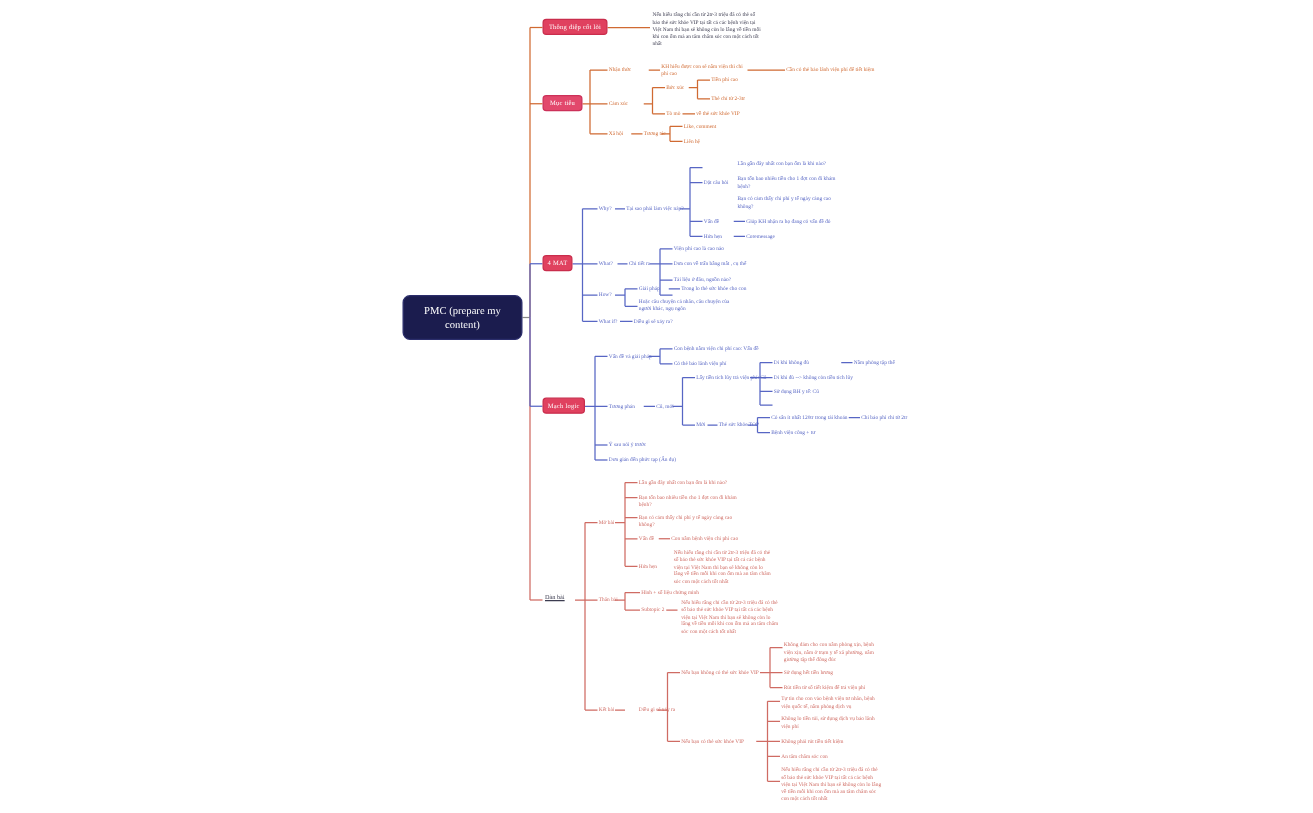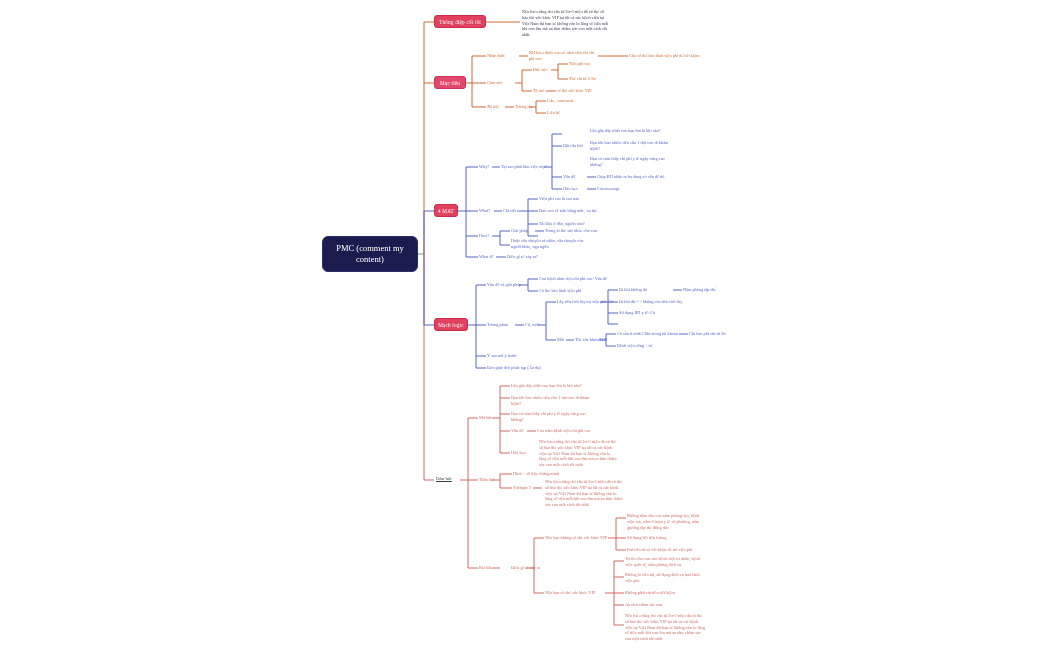--- a/index.html
+++ b/index.html
@@ -91,21 +91,21 @@
       <path d="M468 418 L478 418 M492 418 L500 418 M500 386 L500 453 M500 386 L510 386 M500 398 L510 398 M500 414 L510 414 M500 431 L510 431 M500 453 L510 453" stroke="#cf6b63"></path>
       <path d="M527 431 L536 431" stroke="#cf6b63"></path>
       <path d="M468 480 L478 480 M492 480 L500 480 M500 474 L500 488 M500 474 L512 474 M500 488 L512 488 M533 488 L542 488" stroke="#cf6b63"></path>
       <path d="M468 568 L478 568 M492 568 L500 568 M526 568 L534 568 M534 538 L534 593" stroke="#cf6b63"></path>
       <path d="M534 538 L544 538 M608 538 L616 538 M616 518 L616 550 M616 518 L626 518 M616 538 L626 538 M616 550 L626 550" stroke="#cf6b63"></path>
       <path d="M534 593 L544 593 M605 593 L614 593 M614 561 L614 625 M614 561 L624 561 M614 577 L624 577 M614 593 L624 593 M614 605 L624 605 M614 625 L624 625" stroke="#cf6b63"></path>
     </g>
   </svg>
 
   <div class="node root">
-    <span>PMC (comment my content)</span>
+    <span>PMC (prepare my content)</span>
   </div>
 
   <div class="node chip red" style="left:434px;top:15px;width:52px;">
     <span>Thông điệp cốt lõi</span>
   </div>
   <div class="lbl wrap c-dark" style="left:522px;top:9px;width:88px;">Nếu hiểu rằng chỉ cần từ 2tr-3 triệu đã có thẻ số bảo thẻ sức khỏe VIP tại tất cả các bệnh viện tại Việt Nam thì bạn sẽ không còn lo lắng về tiền mỗi khi con ốm mà an tâm chăm sóc con một cách tốt nhất</div>
 
   <div class="node chip pink" style="left:434px;top:76px;width:32px;">
     <span>Mục tiêu</span>
   </div>

